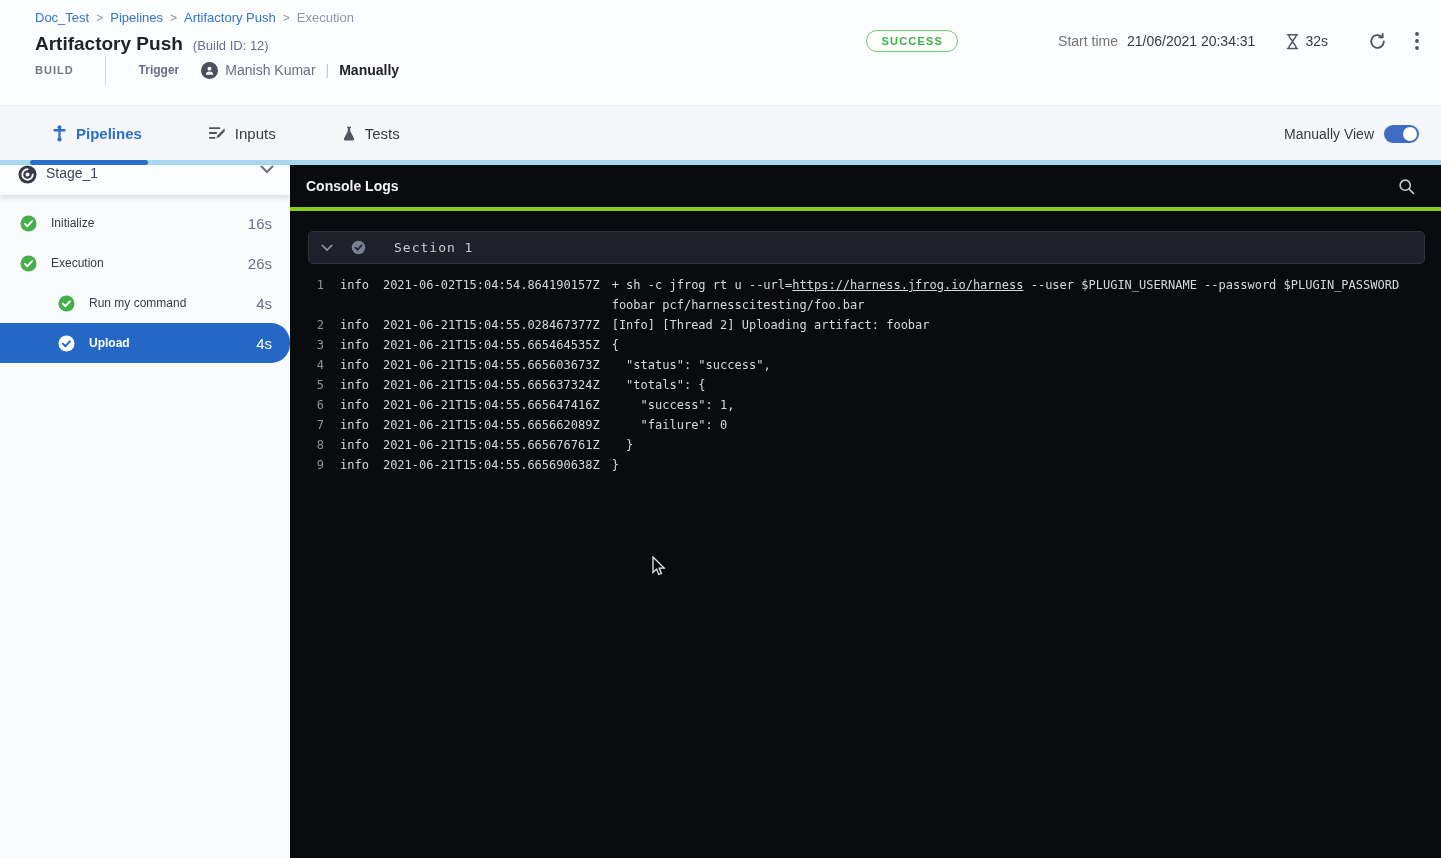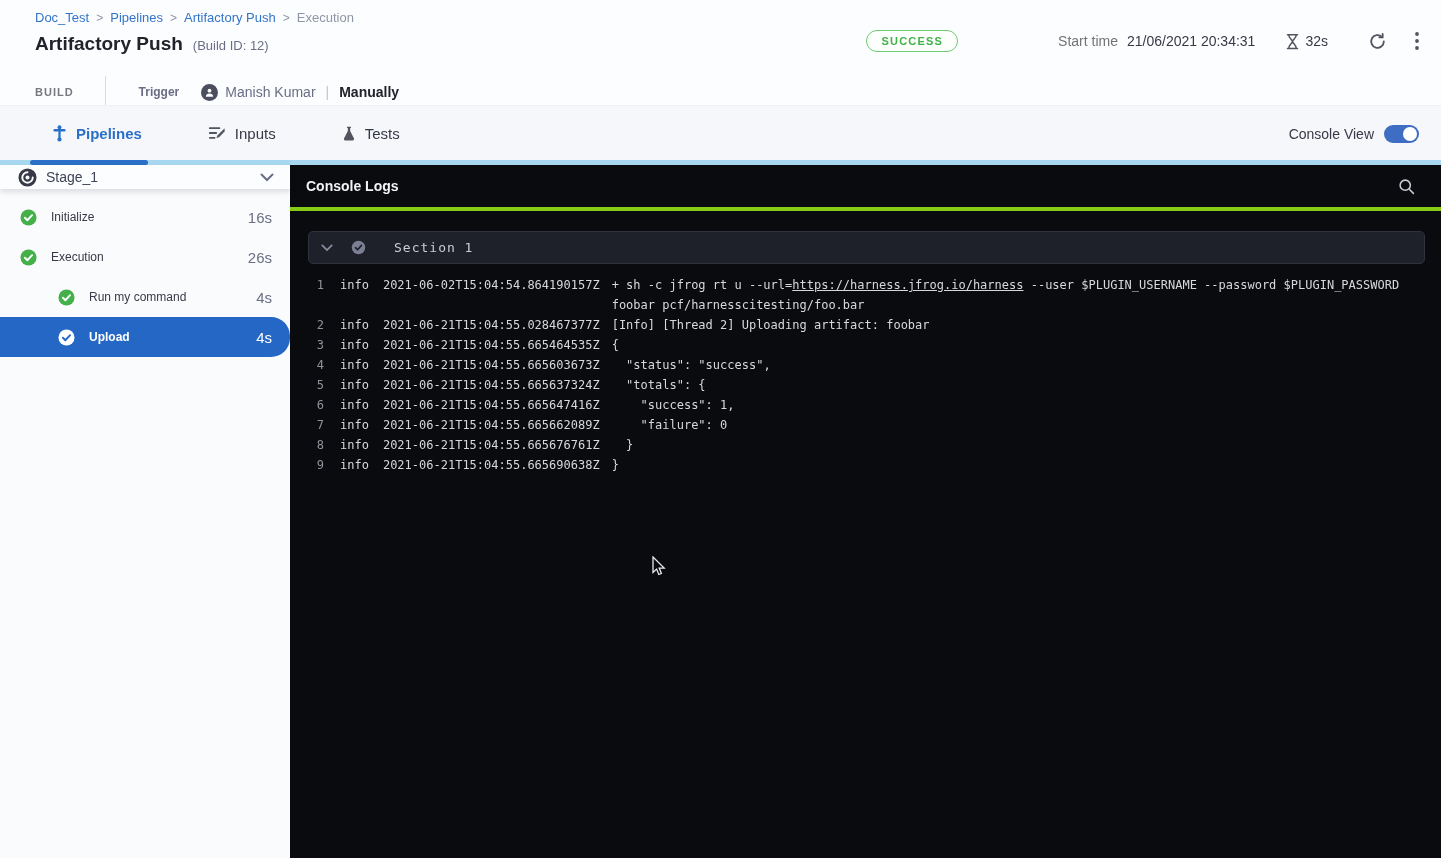--- a/index.html
+++ b/index.html
@@ -8,21 +8,21 @@
 
   
   .header { height:105px; background:#fcfdff; position:relative; padding:10px 0 0 35px; }
   .breadcrumb { font-size:13px; display:flex; gap:7px; align-items:center; }
   .breadcrumb .crumb { color:#3374ca; cursor:pointer; }
   .breadcrumb .sep { color:#8e96a5; font-size:12px; }
   .breadcrumb .current { color:#8e96a5; }
   .title-row { margin-top:8px; display:flex; align-items:baseline; gap:10px; }
   .pipeline-title { font-size:19px; font-weight:bold; color:#22222a; }
   .build-id { font-size:13px; color:#6b6d85; }
-  .build-row { margin-top:22px; display:flex; align-items:center; height:30px; }
+  .build-row { margin-top:0; display:flex; align-items:center; height:30px; }
   .build-label { font-size:11px; font-weight:bold; letter-spacing:1px; color:#77787f; }
   .vdiv { width:1px; height:32px; background:#d9dbe2; margin:0 33px 0 31px; }
   .trigger-label { font-size:12px; font-weight:bold; color:#6b6d85; margin-right:22px; }
   .avatar { width:17px; height:17px; border-radius:50%; background:#4a4e5f; display:inline-flex; align-items:center; justify-content:center; margin-right:7px; }
   .user-name { font-size:14px; color:#6b6d85; }
   .pipe-sep { color:#c3c6cf; margin:0 10px; font-size:14px; }
   .trigger-type { font-size:14px; color:#22222a; font-weight:bold; }
 
   .header-right { position:absolute; top:30px; right:22px; display:flex; align-items:center; }
   .status-badge { border:1.5px solid #6fca74; color:#44b04a; font-size:11px; font-weight:bold; letter-spacing:1.2px; border-radius:11px; padding:4px 14px; background:#fcfffc; }
@@ -43,21 +43,21 @@
   .console-view { position:absolute; right:22px; top:0; height:55px; display:flex; align-items:center; gap:10px; }
   .console-view-label { font-size:14px; color:#383946; }
   .toggle { width:35px; height:18px; border-radius:10px; background:#3f6dc4; position:relative; cursor:pointer; }
   .toggle .knob { position:absolute; right:2px; top:2px; width:14px; height:14px; border-radius:50%; background:#fff; }
   .blue-strip { height:5px; background:#a8d8ef; width:100%; position:relative; }
   .active-underline { position:absolute; left:30px; top:0; width:118px; height:5px; background:#2b6fc8; border-radius:3px; }
 
   
   .content { display:flex; height:693px; }
   .sidebar { width:290px; background:#fafbfd; position:relative; z-index:2; }
-  .stage-header { height:24px; background:#fcfdff; display:flex; align-items:center; padding:0 16px 0 18px; box-shadow:0 3px 5px rgba(40,45,60,0.14); position:relative; z-index:3; cursor:pointer; }
+  .stage-header { height:30px; background:#fcfdff; display:flex; align-items:flex-start; padding:0 16px 0 18px; box-shadow:0 3px 5px rgba(40,45,60,0.14); position:relative; z-index:3; cursor:pointer; }
   .stage-icon { width:19px; height:19px; margin-right:9px; }
   .stage-name { font-size:14px; color:#3f4456; flex:1; }
   .chev { color:#6b6d85; display:flex; }
   .steps { padding-top:8px; }
   .step-row { height:40px; display:flex; align-items:center; padding:0 18px 0 20px; cursor:pointer; }
   .step-row .check { width:17px; height:17px; flex:none; }
   .step-row .step-label { font-size:12px; color:#383946; margin-left:14px; flex:1; }
   .step-row .step-dur { font-size:15px; color:#6b6d85; }
   .step-row.indent1 { padding-left:58px; }
   .step-row.selected { background:#2467c4; border-radius:0 19px 19px 0; }
@@ -166,21 +166,21 @@
   </div>
   <div class="tab">
     <span class="ticon">
       <svg width="14" height="16" viewBox="0 0 18 20" fill="currentColor">
           <path d="M6.5 2h5v1.5h-1v4l4.8 9.2c.7 1.4-.1 2.8-1.6 2.8H4.3c-1.5 0-2.3-1.4-1.6-2.8L7.5 7.5v-4h-1z"></path>
         </svg>
     </span>
     <span>Tests</span>
   </div>
   <div class="console-view">
-    <span class="console-view-label">Console View</span>
+    <span class="console-view-label">Manually View</span>
     <span class="toggle">
         <span class="knob"></span>
       </span>
   </div>
 </div>
 <div class="blue-strip">
   <div class="active-underline"></div>
 </div>
 
 <div class="content">

